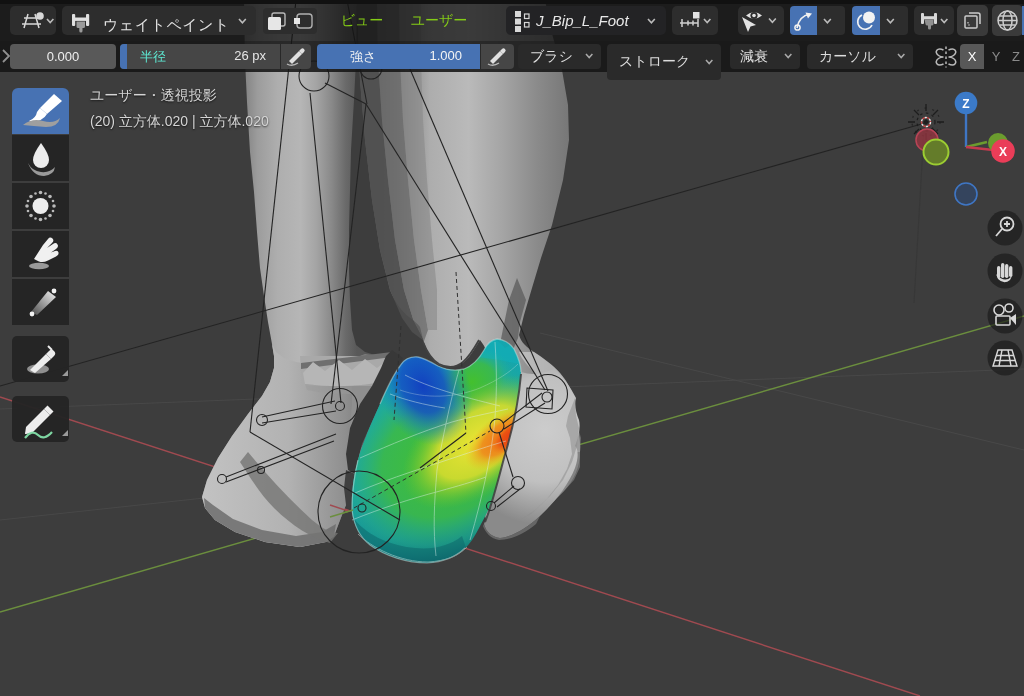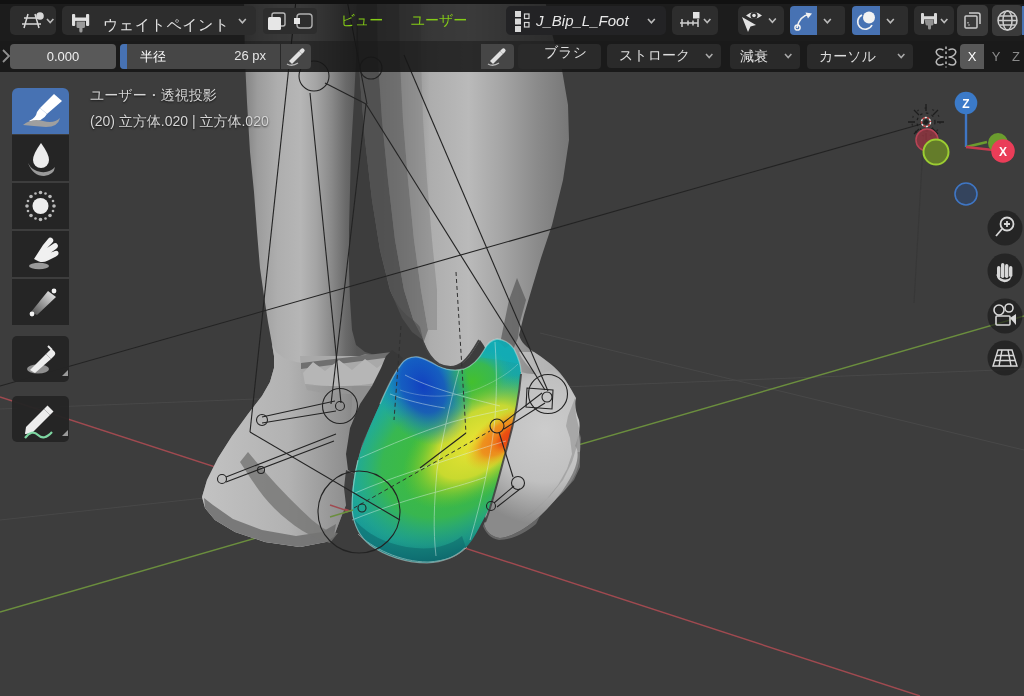--- a/index.html
+++ b/index.html
@@ -385,44 +385,48 @@
 </svg>
 </div>
 <div class="w" style="left:1022px;top:6px;width:2px;height:29px;background:#4772b3;"></div>
 
 <svg class="w" style="left:0px;top:46px;" width="12" height="20">
       <path d="M3,4 l6,6 l-6,6" stroke="#909090" stroke-width="1.8" fill="none"></path>
     </svg>
 <div class="w fld" style="left:10px;top:44px;width:106px;height:25px;background:#595959;justify-content:center;">0.000</div>
 <div class="w" style="left:120px;top:44px;width:160px;height:25px;background:#464646;border-radius:4px 0 0 4px;overflow:hidden;">
 <div style="position:absolute;left:0;top:0;width:7px;height:25px;background:#4772b3;"></div>
-<span style="position:absolute;left:20px;top:4px;font-size:13px;color:#ffffff;">半径</span>
+<span style="position:absolute;left:20px;top:4px;font-size:13px;color:#5eead4;">半径</span>
 <span style="position:absolute;right:14px;top:4px;font-size:13px;color:#e5e5e5;">26 px</span>
 </div>
 <div class="w" style="left:281px;top:44px;width:30px;height:25px;background:#464646;border-radius:0 4px 4px 0;">
 <svg width="30" height="25">
 <path d="M8,17 L18,7 L21,10 L11,20 Z" fill="#e0e0e0"></path>
 <path d="M18,7 l3,3 l2,-2 a2.1,2.1 0 0 0 -3,-3 Z" fill="#e0e0e0"></path>
 <path d="M6,20 q5,3 11,-1" stroke="#b9b9b9" stroke-width="1.4" fill="none"></path>
 </svg>
 </div>
+<div class="w" style="left:317px;top:44px;width:163px;height:25px;background:#4772b3;border-radius:4px 0 0 4px;">
+<span style="position:absolute;left:33px;top:4px;font-size:13px;color:#f4f4f4;">強さ</span>
+<span style="position:absolute;right:18px;top:4px;font-size:13px;color:#f4f4f4;">1.000</span>
+</div>
 <div class="w" style="left:481px;top:44px;width:33px;height:25px;background:#464646;border-radius:0 4px 4px 0;">
 <svg width="33" height="25">
 <path d="M9,17 L19,7 L22,10 L12,20 Z" fill="#e0e0e0"></path>
 <path d="M19,7 l3,3 l2,-2 a2.1,2.1 0 0 0 -3,-3 Z" fill="#e0e0e0"></path>
 <path d="M7,20 q5,3 11,-1" stroke="#b9b9b9" stroke-width="1.4" fill="none"></path>
 </svg>
 </div>
-<div class="w fld" style="left:518px;top:44px;width:83px;height:25px;background:#2a2a2a;flex-direction:column;">
+<div class="w fld" style="left:518px;top:44px;width:83px;height:25px;background:#2a2a2a;">
 <span style="margin-left:12px;font-size:14px;color:#dddddd;">ブラシ</span>
 <svg width="18" height="25" style="margin-left:auto;">
         <path d="M3,10 l3.2,3.6 l3.2,-3.6" stroke="#aaaaaa" stroke-width="1.5" fill="none"></path>
       </svg>
 </div>
-<div class="w fld" style="left:607px;top:44px;width:114px;height:24px;background:#2a2a2a;">
+<div class="w fld" style="left:607px;top:44px;width:114px;height:36px;background:#2a2a2a;">
 <span style="margin-left:12px;font-size:14px;color:#dddddd;">ストローク</span>
 <svg width="18" height="25" style="margin-left:auto;">
         <path d="M3,10 l3.2,3.6 l3.2,-3.6" stroke="#aaaaaa" stroke-width="1.5" fill="none"></path>
       </svg>
 </div>
 <div class="w fld" style="left:730px;top:44px;width:70px;height:25px;background:#2a2a2a;">
 <span style="margin-left:10px;font-size:14px;color:#dddddd;">減衰</span>
 <svg width="18" height="25" style="margin-left:auto;">
         <path d="M3,10 l3.2,3.6 l3.2,-3.6" stroke="#aaaaaa" stroke-width="1.5" fill="none"></path>
       </svg>

